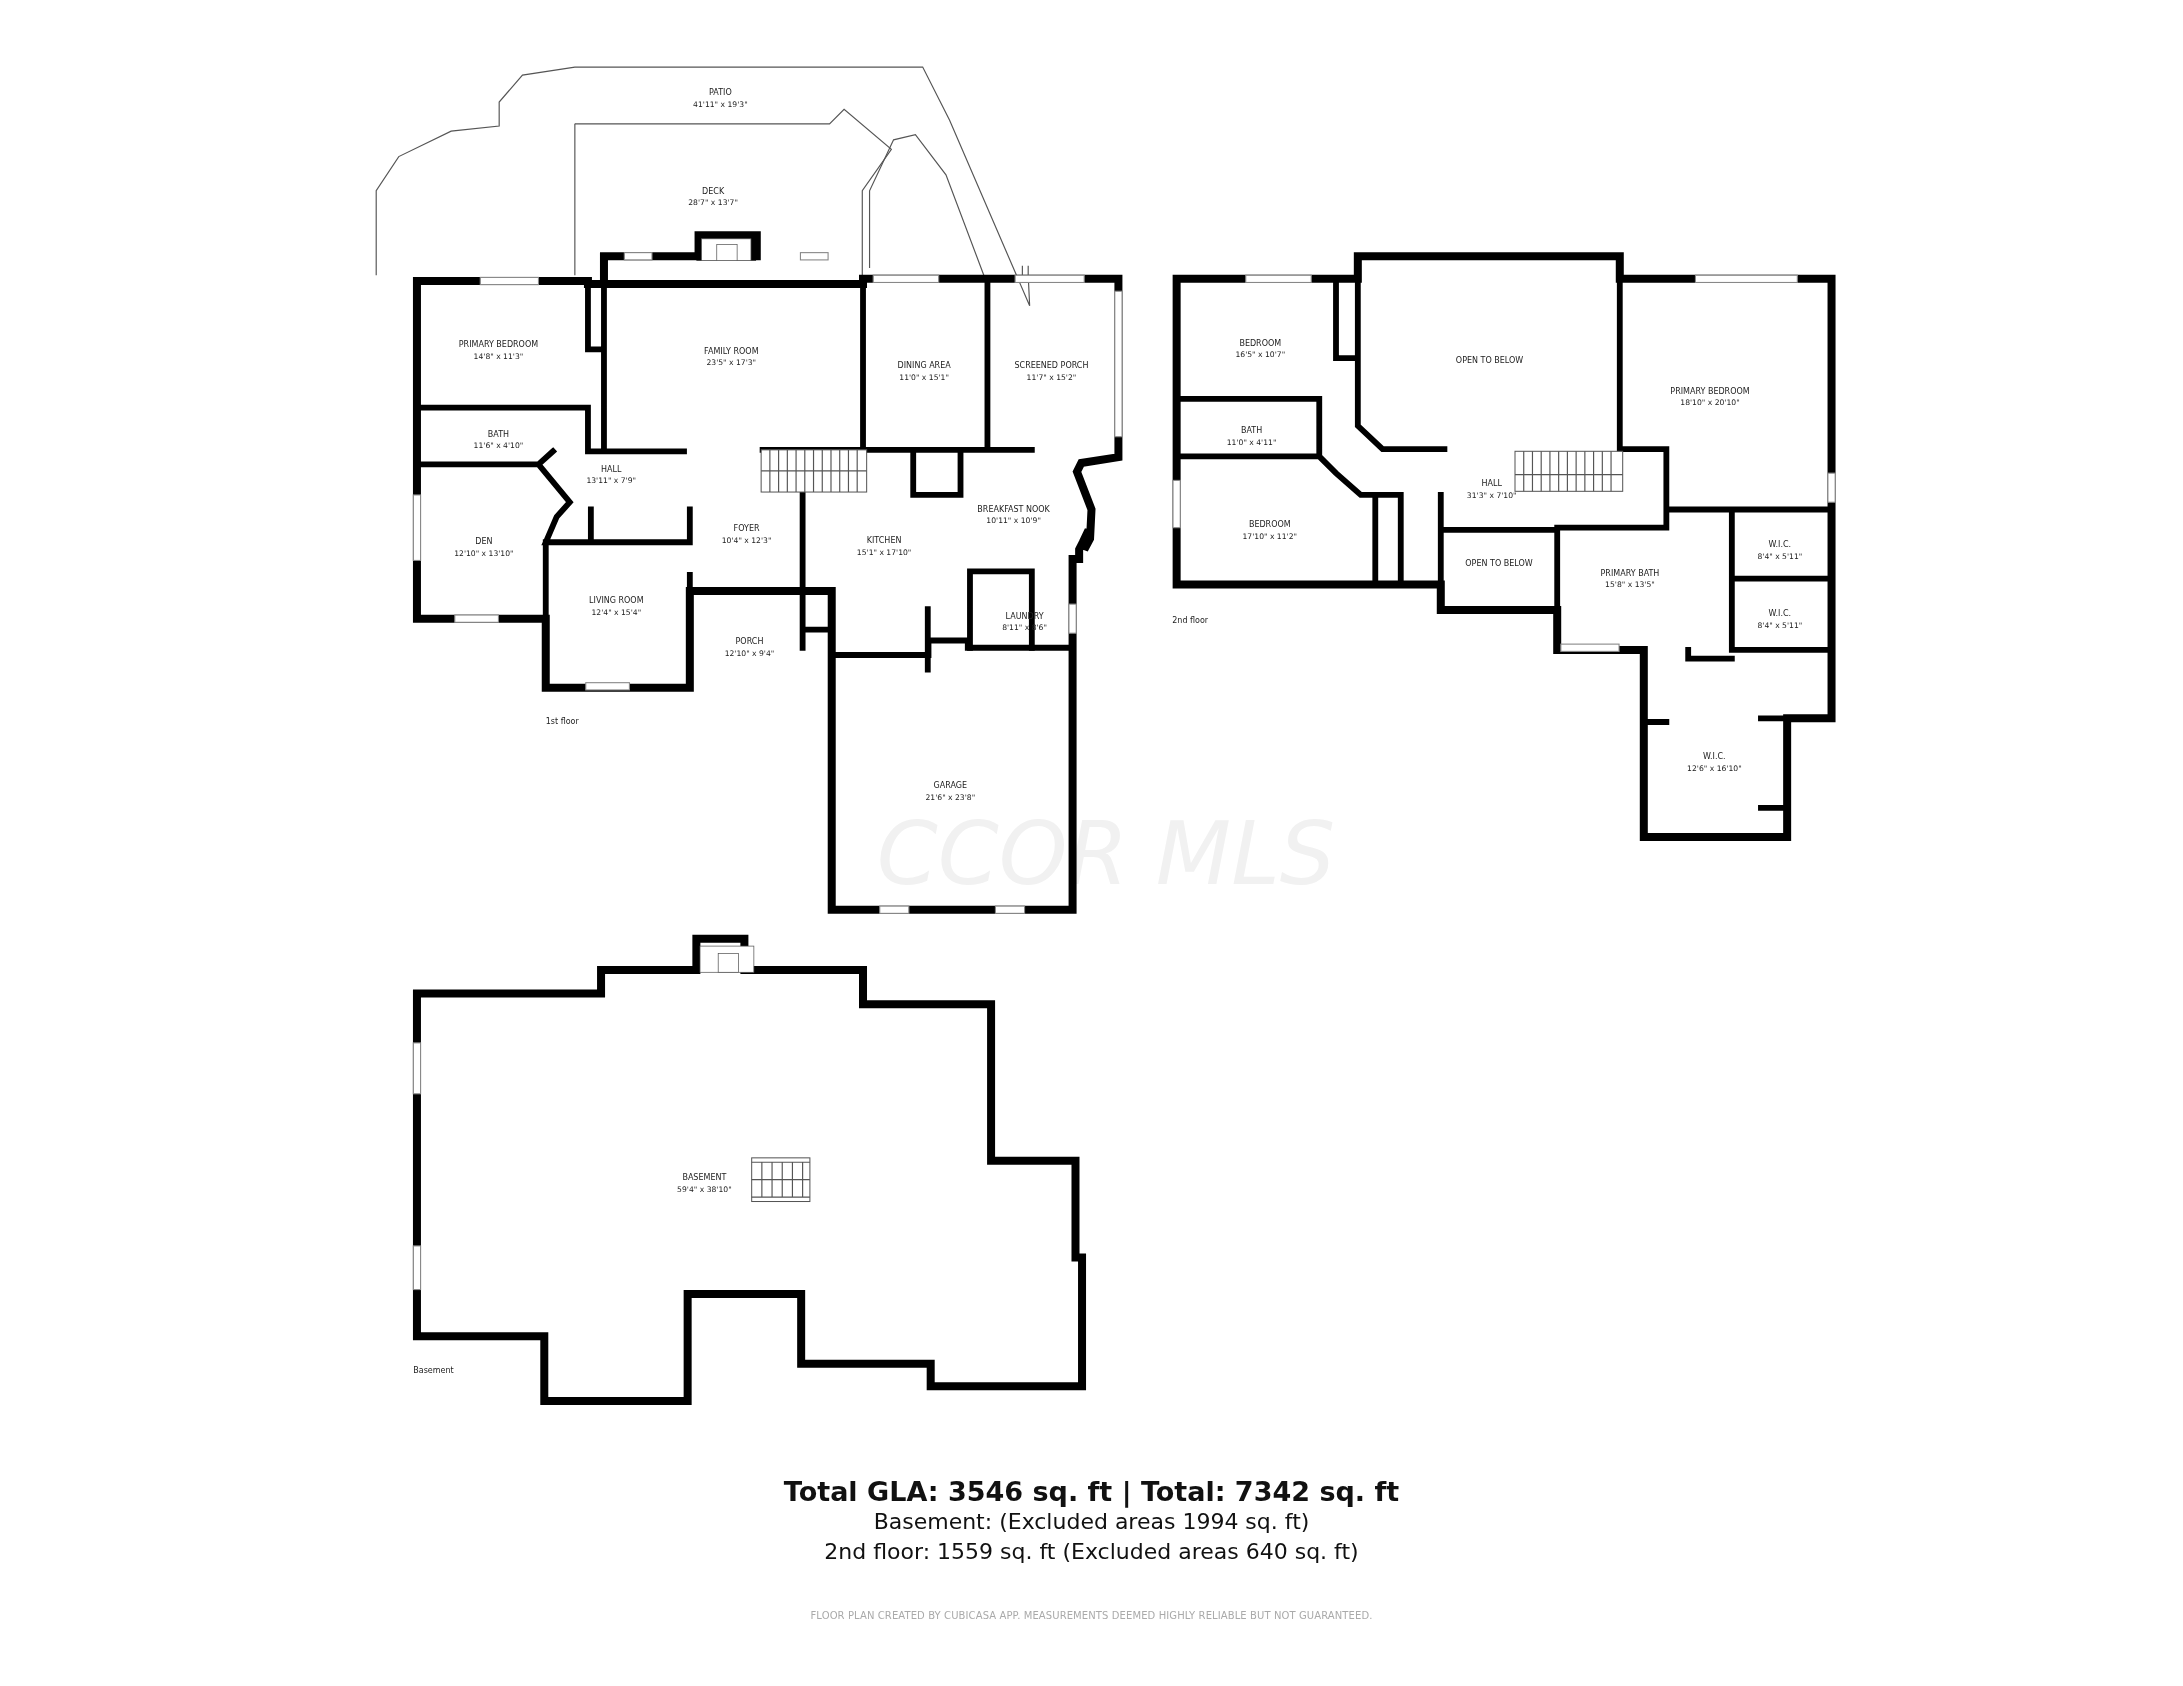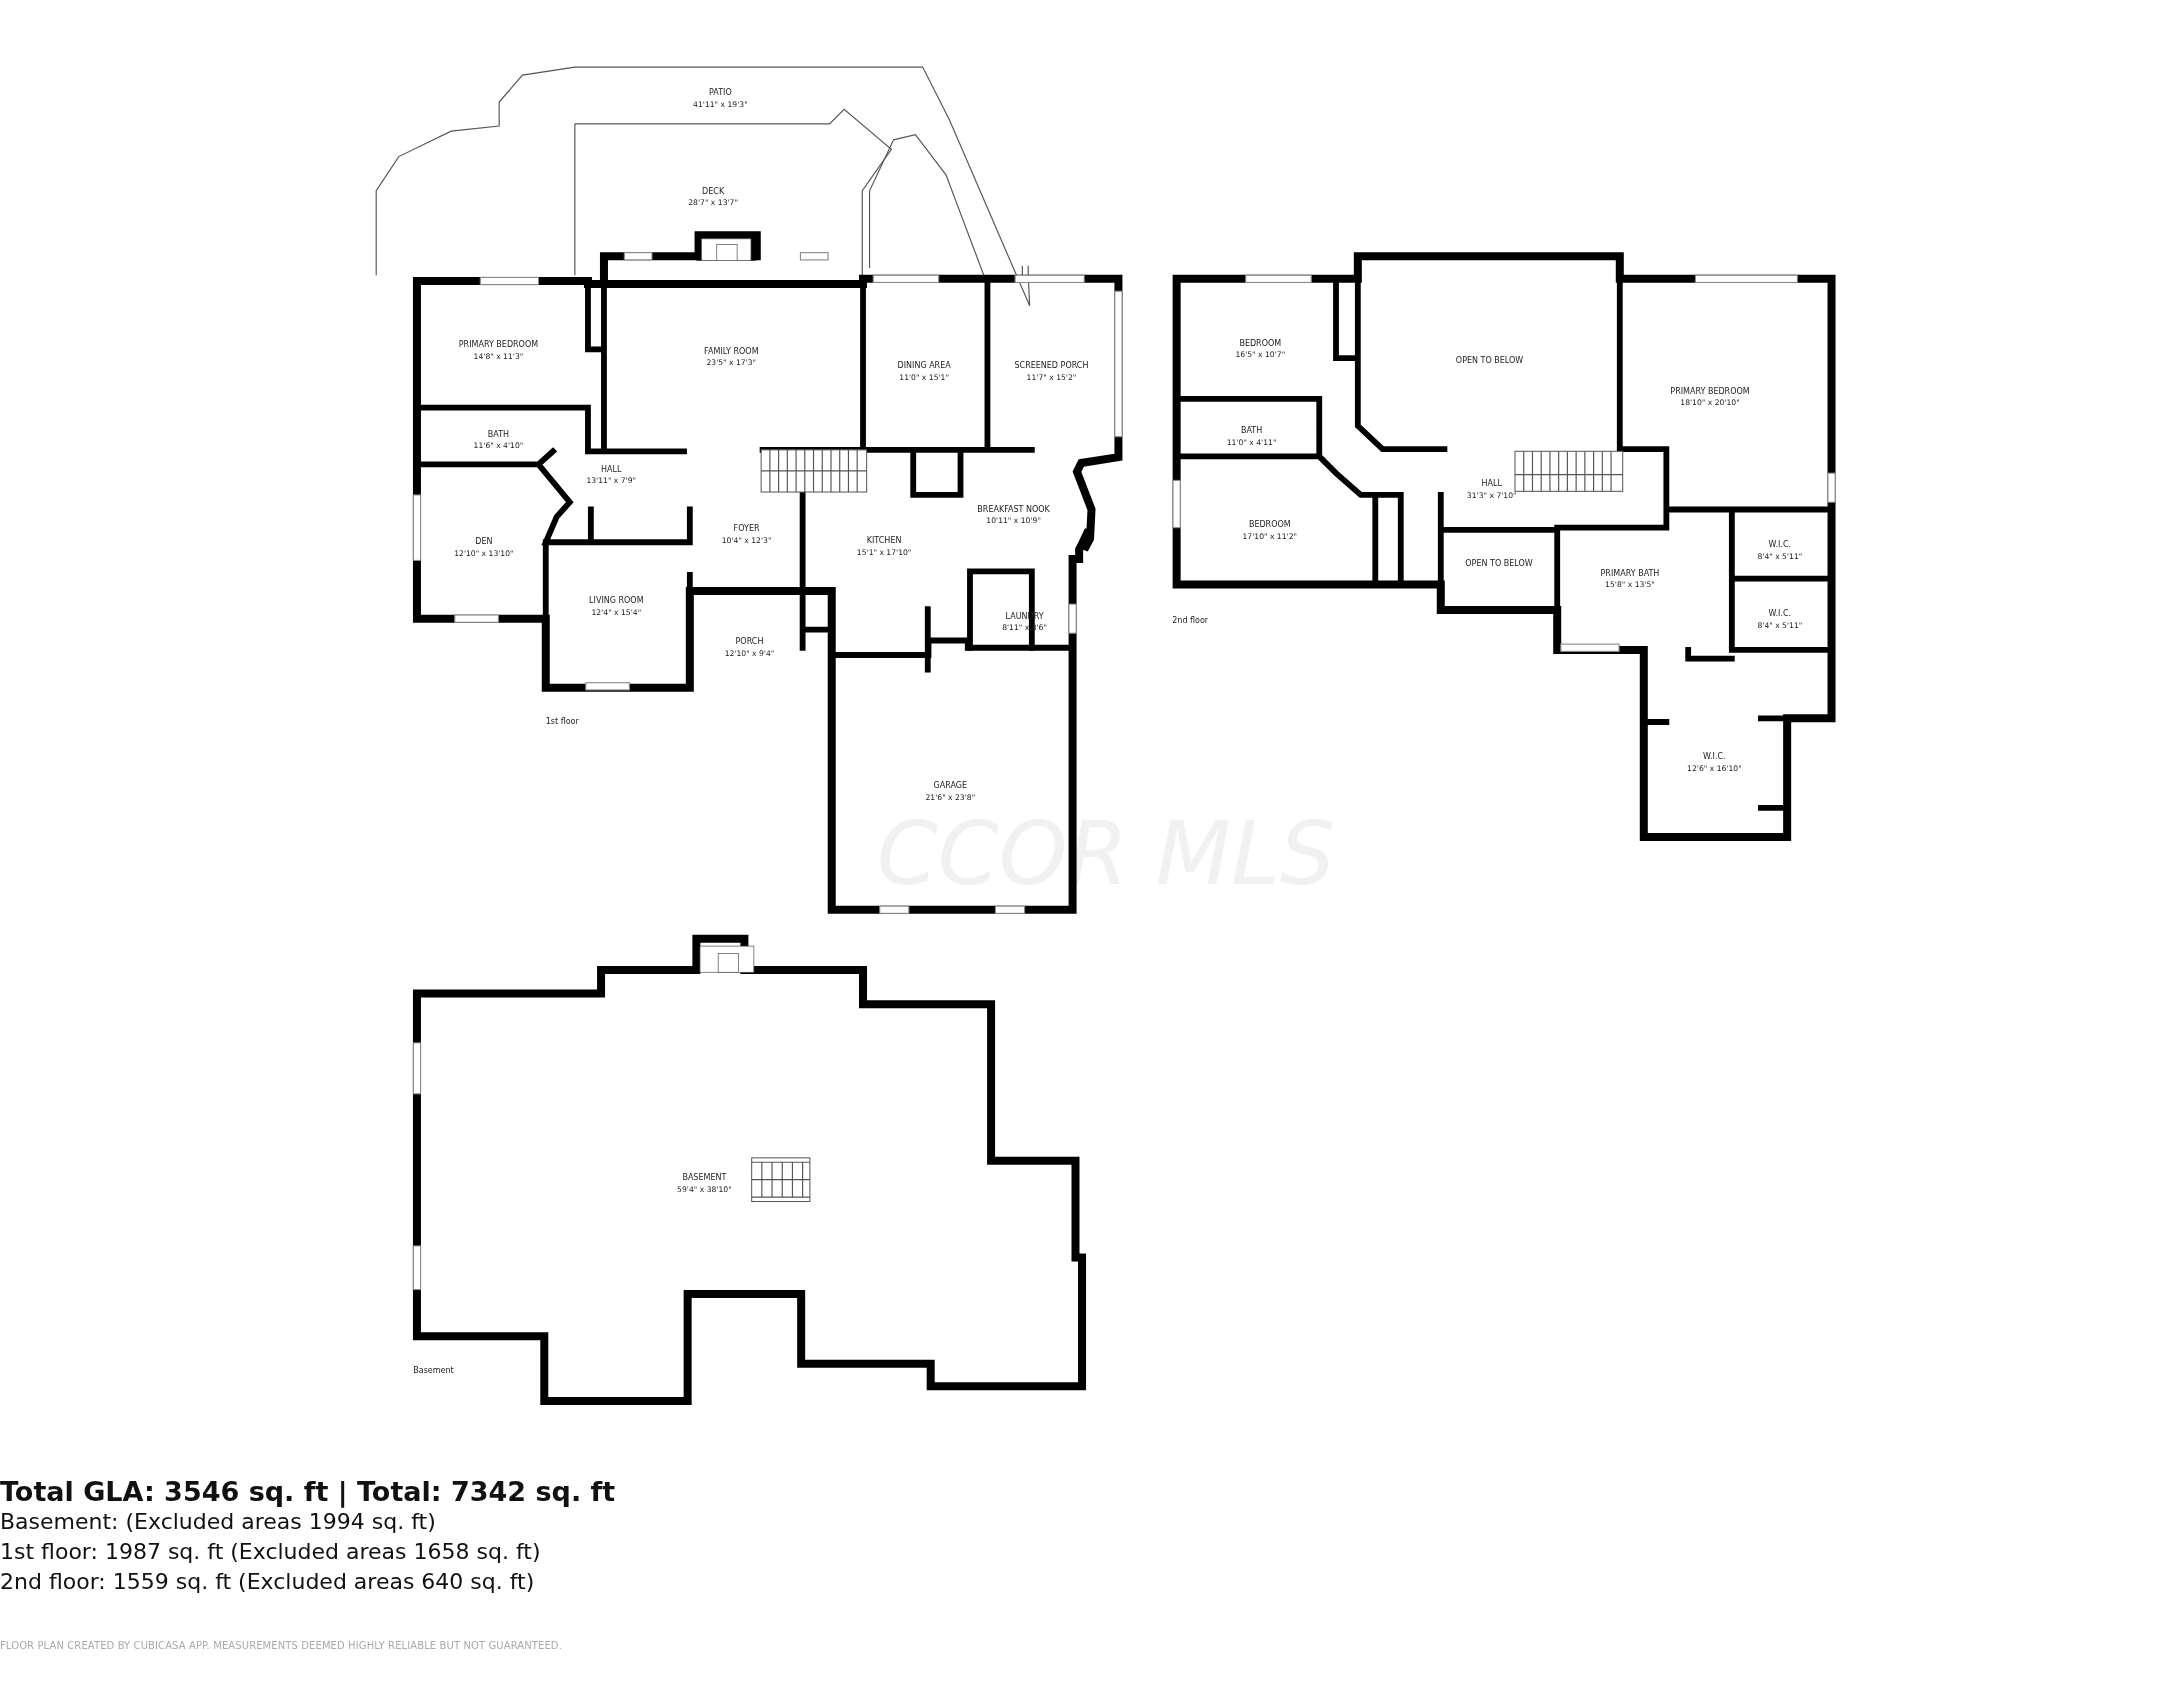--- a/index.html
+++ b/index.html
@@ -6,21 +6,21 @@
   body{width:2183px;height:1687px;position:relative;overflow:hidden;font-family:"DejaVu Sans",sans-serif;}
   svg.plan{position:absolute;left:0;top:0;width:2183px;height:1687px;}
   .wall{fill:none;stroke:#000;stroke-width:11;stroke-linejoin:miter;stroke-linecap:square;}
   .iwall{fill:none;stroke:#000;stroke-width:8;stroke-linecap:square;}
   .thin{fill:none;stroke:#555;stroke-width:1.6;}
   .win{fill:#fff;stroke:#888;stroke-width:1.5;}
   .lbl{font-family:"DejaVu Sans",sans-serif;font-size:11px;fill:#222;text-anchor:middle;}
   .dim{font-family:"DejaVu Sans",sans-serif;font-size:10.5px;fill:#222;text-anchor:middle;}
   .floorlbl{font-family:"DejaVu Sans",sans-serif;font-size:11px;fill:#222;}
   .wm{font-family:"DejaVu Sans",sans-serif;font-style:italic;font-size:120px;fill:#f1f1f1;text-anchor:middle;}
-  .summary{position:absolute;left:0;width:2183px;top:1476px;text-align:left;color:#111;}
+  .summary{position:absolute;left:0;width:2183px;top:1476px;text-align:center;color:#111;}
   .summary .t{font-weight:bold;font-size:27px;line-height:31px;}
   .summary .l{font-size:22px;line-height:30px;}
   .summary .d{font-size:10px;color:#aaa;margin-top:43px;letter-spacing:0.1px;}
 </style>
 </head>
 <body>
 
 <svg class="plan" viewBox="0 0 3000 2318" xmlns="http://www.w3.org/2000/svg">
 
   <text class="wm" x="1520" y="1215">CCOR MLS</text>
@@ -186,17 +186,16 @@
     </g>
     <text class="lbl" x="968" y="1622">BASEMENT</text>
     <text class="dim" x="968" y="1638">59'4" x 38'10"</text>
     <text class="floorlbl" x="568" y="1886">Basement</text>
   </g>
 </svg>
 
 <div class="summary">
   <div class="t">Total GLA: 3546 sq. ft | Total: 7342 sq. ft</div>
   <div class="l">Basement: (Excluded areas 1994 sq. ft)</div>
-  <div class="l">1st floor: 1987 sq. ft (Excluded areas 1658 sq. ft)</div>
   <div class="l">2nd floor: 1559 sq. ft (Excluded areas 640 sq. ft)</div>
   <div class="d">FLOOR PLAN CREATED BY CUBICASA APP. MEASUREMENTS DEEMED HIGHLY RELIABLE BUT NOT GUARANTEED.</div>
 </div>
 
 
 </body></html>

